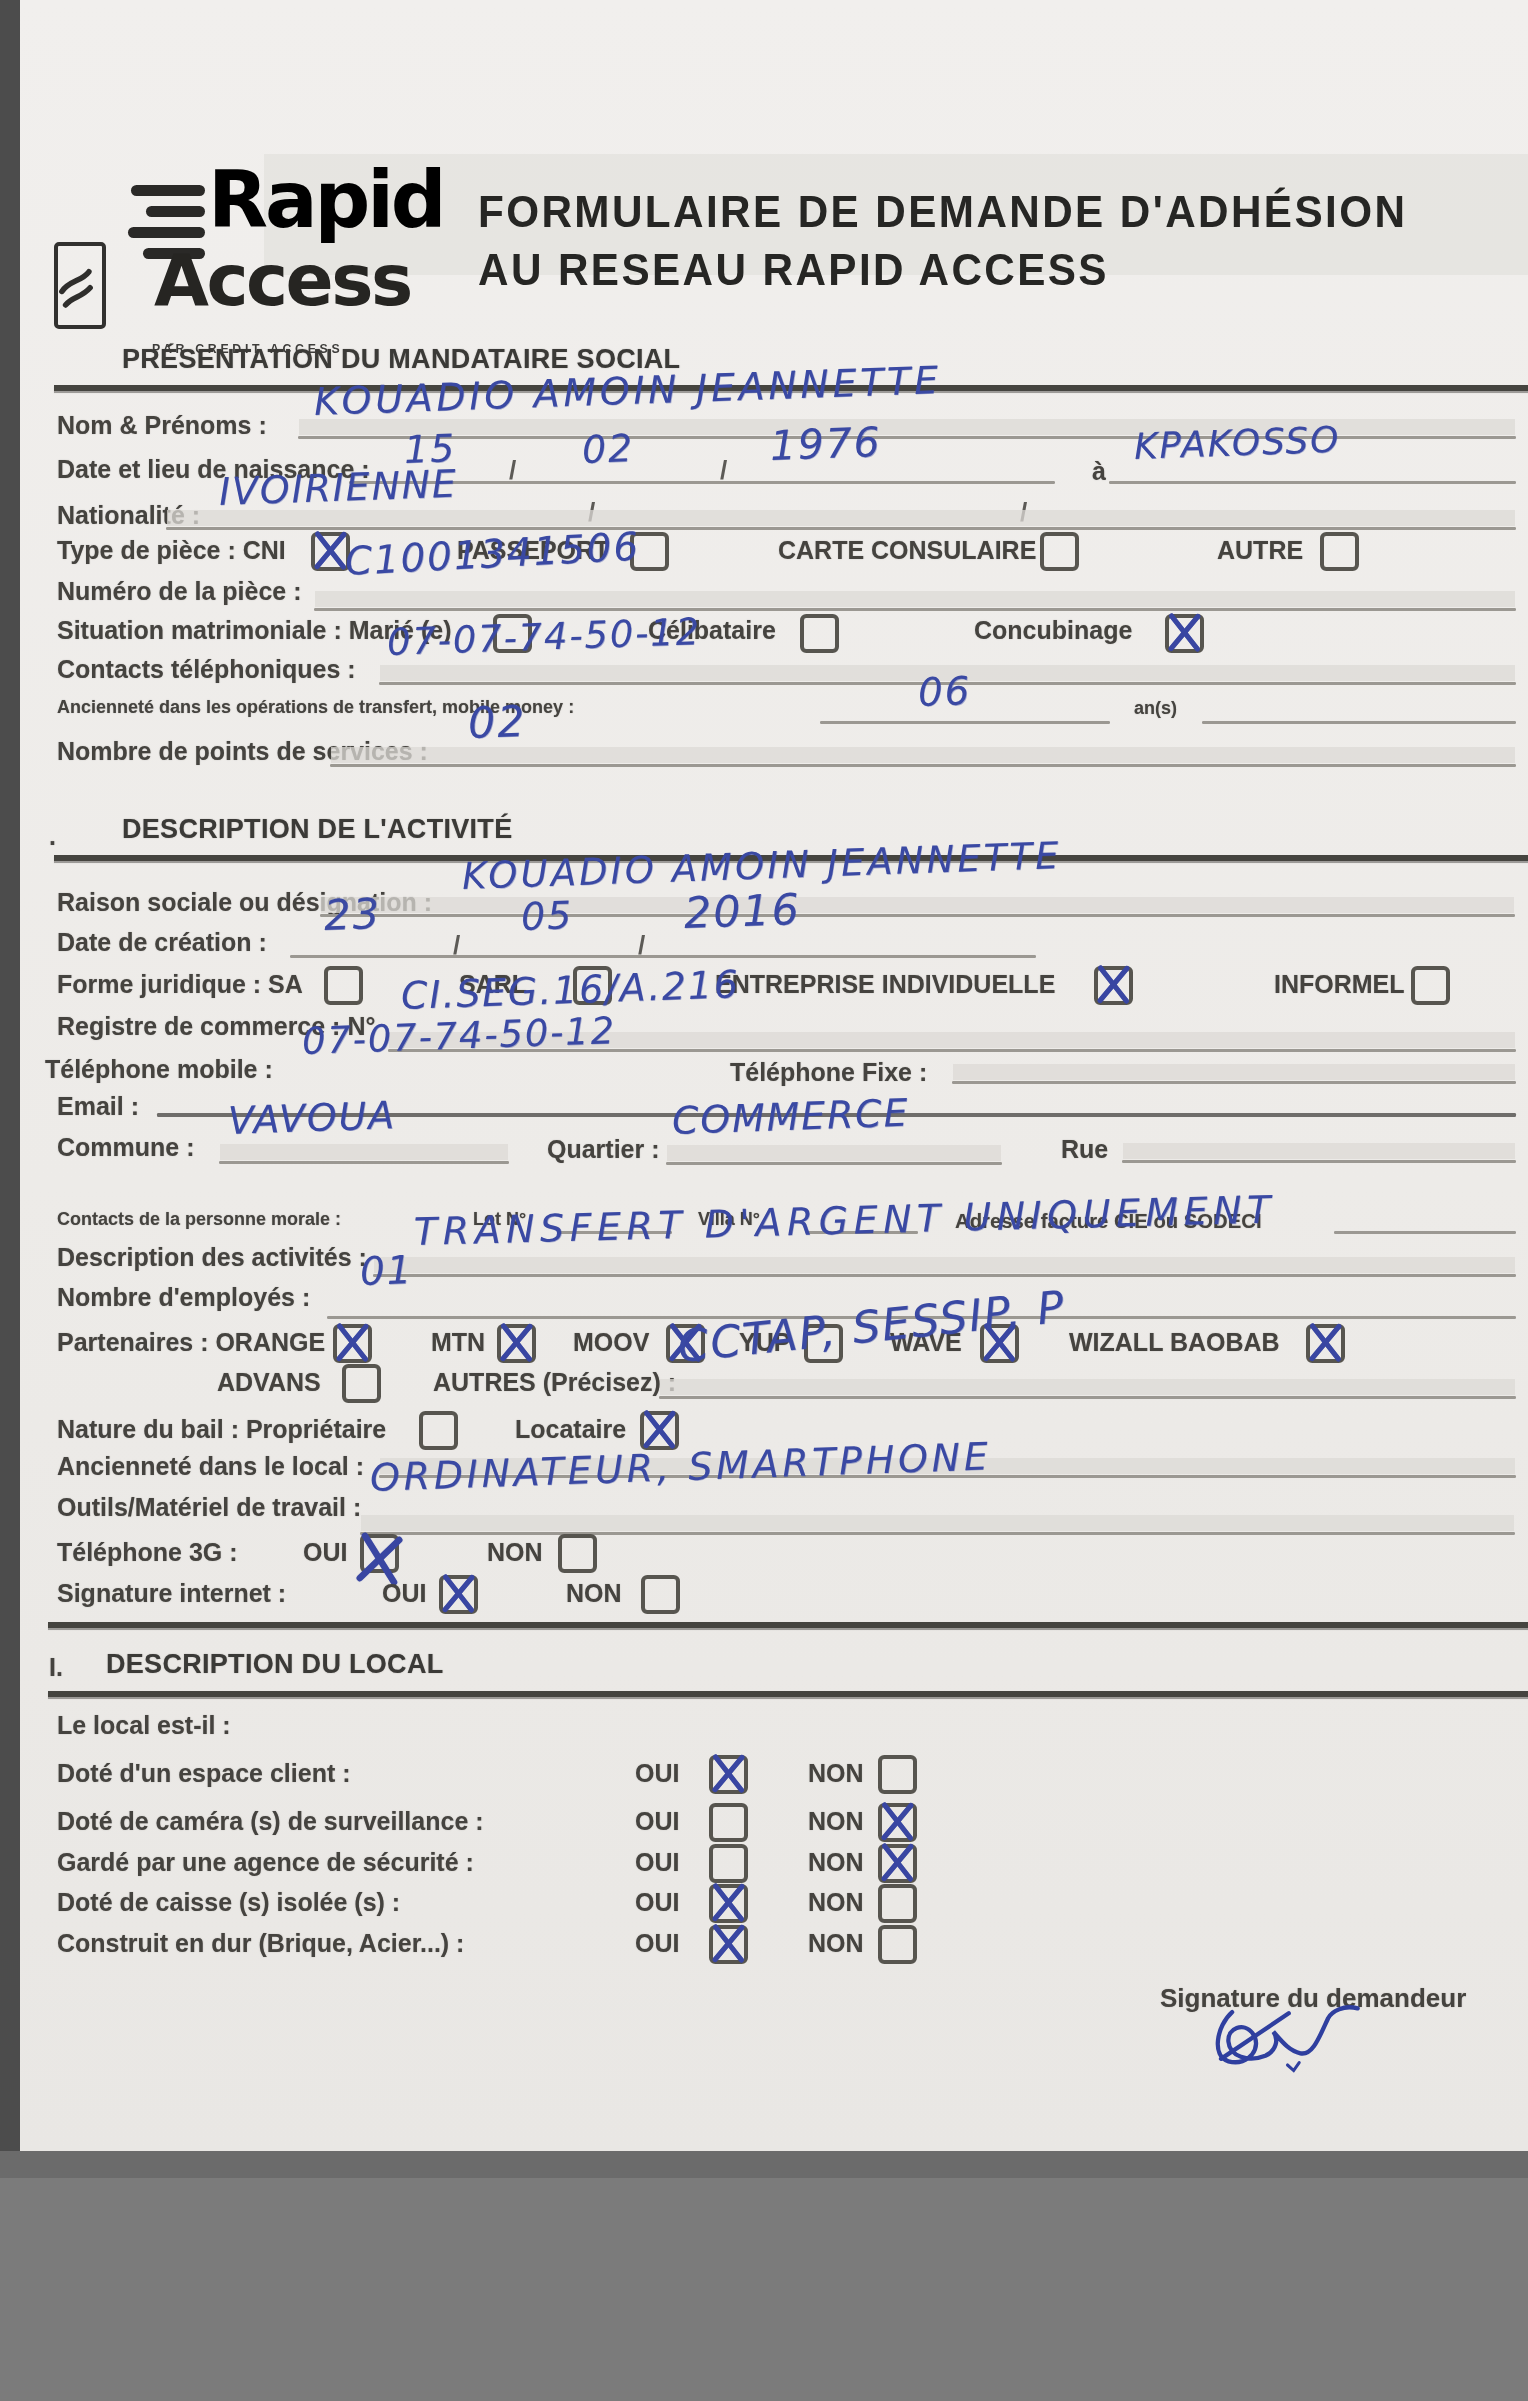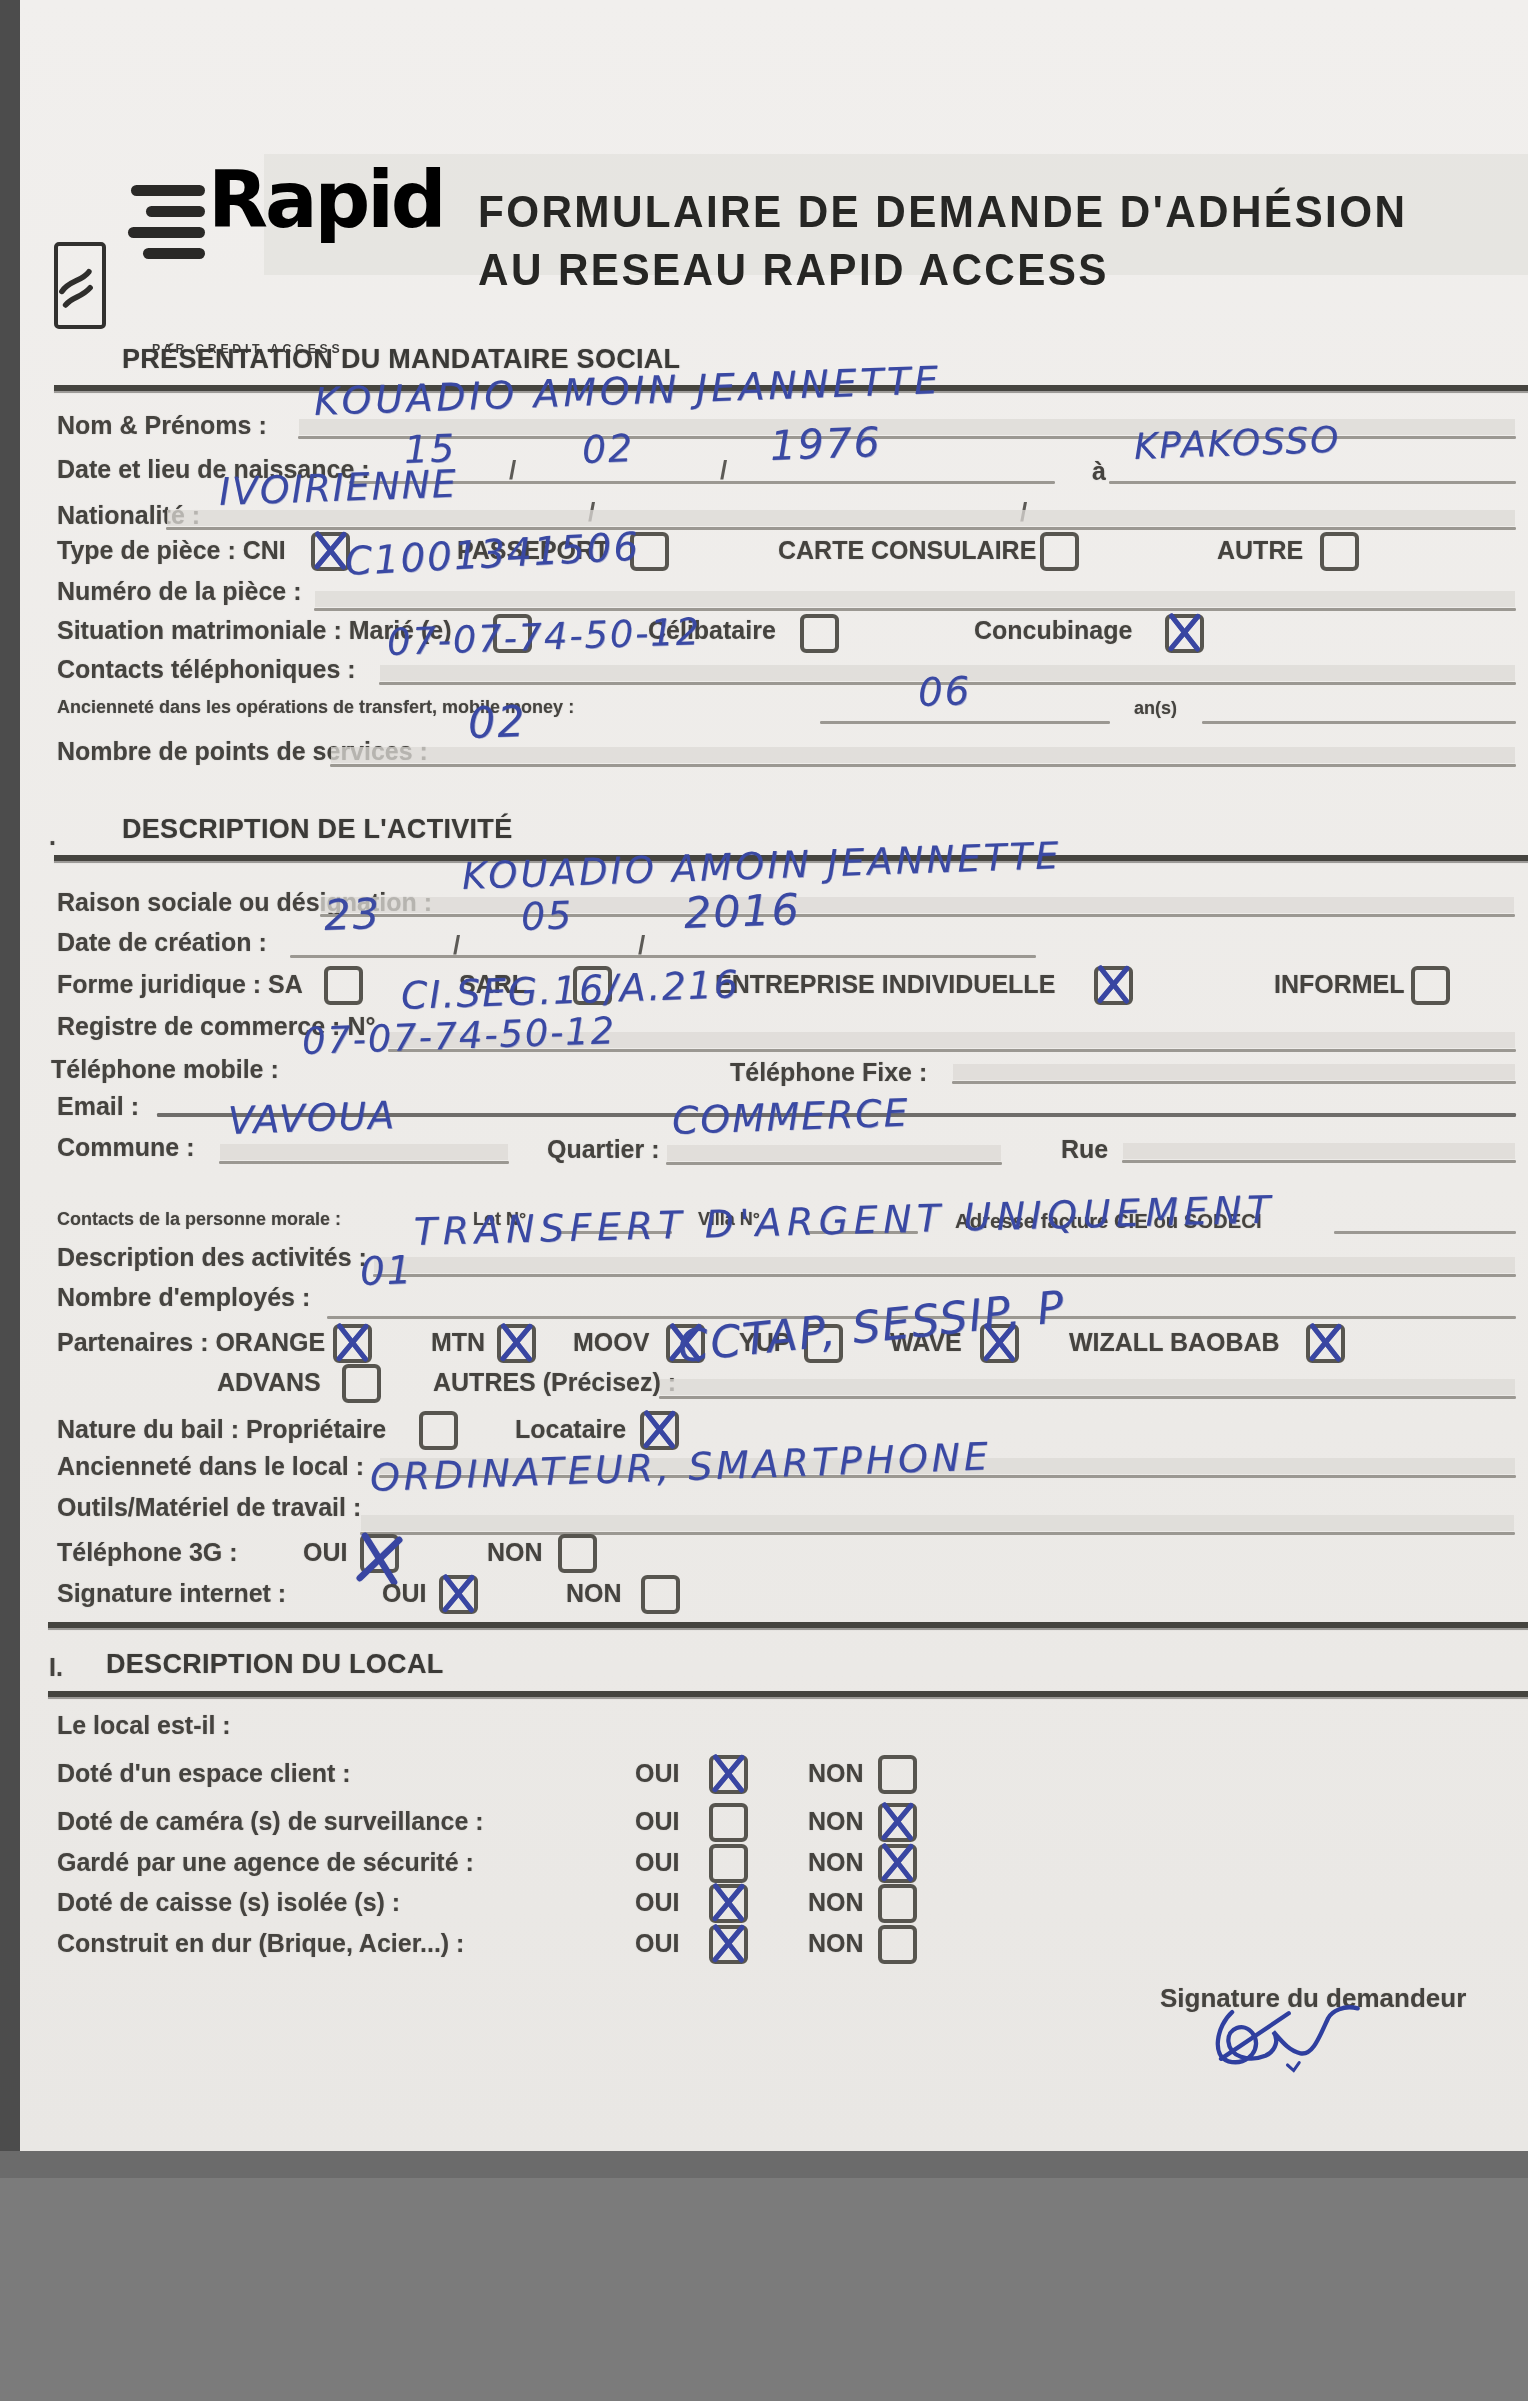--- a/index.html
+++ b/index.html
@@ -60,20 +60,21 @@
     <svg width="36" height="70" viewBox="0 0 58 114">
       <path d="M6 74 C18 56 38 58 50 42" stroke="#2f2e2c" stroke-width="9" fill="none" stroke-linecap="round"></path>
       <path d="M12 96 C24 82 38 84 52 68" stroke="#2f2e2c" stroke-width="9" fill="none" stroke-linecap="round"></path>
     </svg>
   </div>
   <div class="speedbar" style="left:131px;top:185px;width:74px;"></div>
   <div class="speedbar" style="left:146px;top:206px;width:59px;"></div>
   <div class="speedbar" style="left:128px;top:227px;width:77px;"></div>
   <div class="speedbar" style="left:143px;top:248px;width:62px;"></div>
   <div id="logo-word1">Rapid</div>
+  <div id="logo-word2">Access</div>
   <div id="logo-tagline">PAR CREDIT ACCESS</div>
   <div class="title" style="left:478px;top:190px;">FORMULAIRE DE DEMANDE D'ADHÉSION</div>
   <div class="title" style="left:478px;top:248px;">AU RESEAU RAPID ACCESS</div>
 
   <div class="sect" style="left:122px;top:346px;">PRÉSENTATION DU MANDATAIRE SOCIAL</div>
   <div class="rule" style="left:54px;top:385px;width:1474px;"></div>
 
   <div class="lbl" style="left:57px;top:412px;">Nom &amp; Prénoms :</div>
   <div class="hw" style="left:314px;top:383px;font-size:38px;letter-spacing:3.7px;">KOUADIO AMOIN JEANNETTE</div>
   <div class="fline sh" style="left:298px;top:436px;width:1218px;"></div>
@@ -165,21 +166,21 @@
     <span class="xm"></span>
     </div>
   <div class="lbl" style="left:1274px;top:971px;">INFORMEL</div>
   <div class="cb" style="left:1411px;top:966px;">
     </div>
 
   <div class="lbl" style="left:57px;top:1013px;">Registre de commerce : N°</div>
   <div class="hw" style="left:401px;top:977px;font-size:38px;">CI.SEG.16/A.216</div>
   <div class="fline sh" style="left:388px;top:1049px;width:1128px;"></div>
 
-  <div class="lbl" style="left:51px;top:1056px;">Téléphone mobile :</div>
+  <div class="lbl" style="left:45px;top:1056px;">Téléphone mobile :</div>
   <div class="hw" style="left:302px;top:1023px;font-size:37px;">07-07-74-50-12</div>
   <div class="lbl" style="left:730px;top:1059px;">Téléphone Fixe :</div>
   <div class="fline sh" style="left:952px;top:1081px;width:564px;"></div>
 
   <div class="lbl" style="left:57px;top:1093px;">Email :</div>
   <div class="fline" style="left:157px;top:1113px;width:1359px;height:4.3px;background:#6f6d6a;"></div>
 
   <div class="lbl" style="left:57px;top:1134px;">Commune :</div>
   <div class="hw" style="left:228px;top:1102px;font-size:38px;">VAVOUA</div>
   <div class="fline sh" style="left:219px;top:1161px;width:290px;"></div>

